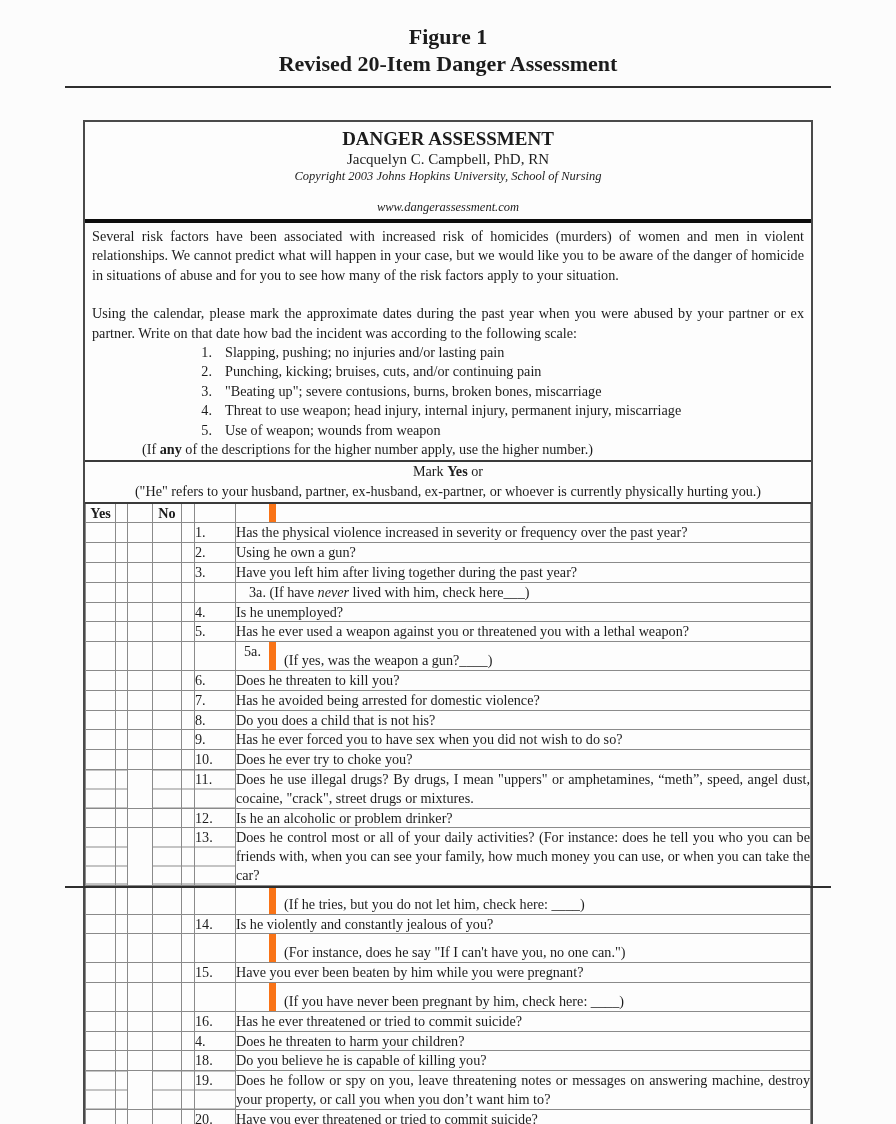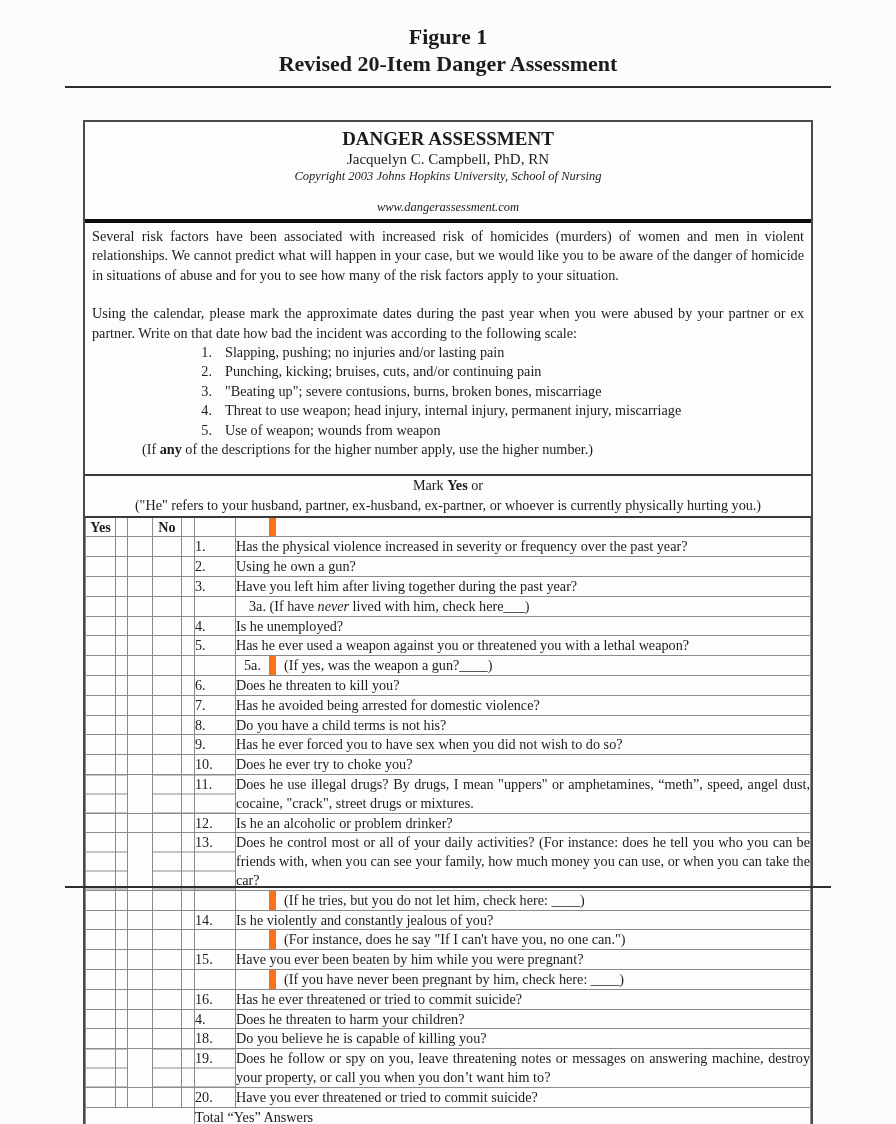--- a/index.html
+++ b/index.html
@@ -33,38 +33,38 @@
   .thickbar { height: 4px; background: #0d0d0d; margin-top: 4px; }
 
   
   .intro { padding: 4px 7px 0 7px; line-height: 19.4px; border-radius: 25px; }
   .intro p { text-align: justify; }
   .intro p.p2 { margin-top: 19px; }
   .scale { margin-left: 98px; }
   .scale-row { display: flex; }
   .scale-num { width: 22px; text-align: right; flex: none; }
   .scale-txt { padding-left: 13px; }
-  .scale-note { margin-left: 50px; line-height: 19.4px; padding-bottom: 15px; }
+  .scale-note { margin-left: 50px; line-height: 19.4px; padding-bottom: 1px; }
   .fullline { border-top: 2px solid #3a3a3a; }
   .center-line { text-align: center; line-height: 19.6px; }
 
   
   table.da { width: 100%; border-collapse: collapse; table-layout: fixed;
              border-top: 2px solid #3a3a3a; font-size: 14.2px; }
   table.da td { border: 1px solid #8a8a8a; height: 18px; line-height: 18.8px;
                 vertical-align: top; padding: 0; }
   td.gapc { border-top: none; border-bottom: none; }
   td.numc { padding-left: 7px; }
   td.qcell { padding-left: 8px; padding-right: 5px; }
   td.qcell.flexcell { padding: 0; }
   td.qcell.just { text-align: justify; }
   td.qcell.indent { padding-left: 13px; }
   .qwrap { display: flex; align-items: stretch; min-height: 18px; }
   .qsub { width: 40px; flex: none; border-right: 7px solid #f97316; padding-left: 8px; }
-  .qtxt { flex: 1; padding-left: 8px; padding-right: 5px; }
+  .qtxt { flex: 1; padding-left: 8px; padding-right: 5px; margin-top: 9px; }
   .colhead { font-weight: bold; text-align: center; }
   .ladder { background-image: repeating-linear-gradient(to bottom,
               rgba(0,0,0,0) 0px, rgba(0,0,0,0) 17.8px,
               #8a8a8a 17.8px, #8a8a8a 18.8px); }
   td.totlab { padding-left: 8px; margin-left: 28px; }
 
   
   .thanks { border-top: 1.5px solid #4a4a4a; text-align: center; font-weight: bold;
             line-height: 19.6px; padding: 2px 0 4px 0; }
 </style>
@@ -232,21 +232,21 @@
             <td class="numc">7.</td>
             <td class="qcell">Has he avoided being arrested for domestic violence?</td>
           </tr>
           <tr>
             <td></td>
             <td></td>
             <td class="gapc"></td>
             <td></td>
             <td></td>
             <td class="numc">8.</td>
-            <td class="qcell">Do you have a child terms is not his?</td>
+            <td class="qcell">Do you does a child that is not his?</td>
           </tr>
           <tr>
             <td></td>
             <td></td>
             <td class="gapc"></td>
             <td></td>
             <td></td>
             <td class="numc">9.</td>
             <td class="qcell">Has he ever forced you to have sex when you did not wish to do so?</td>
           </tr>

